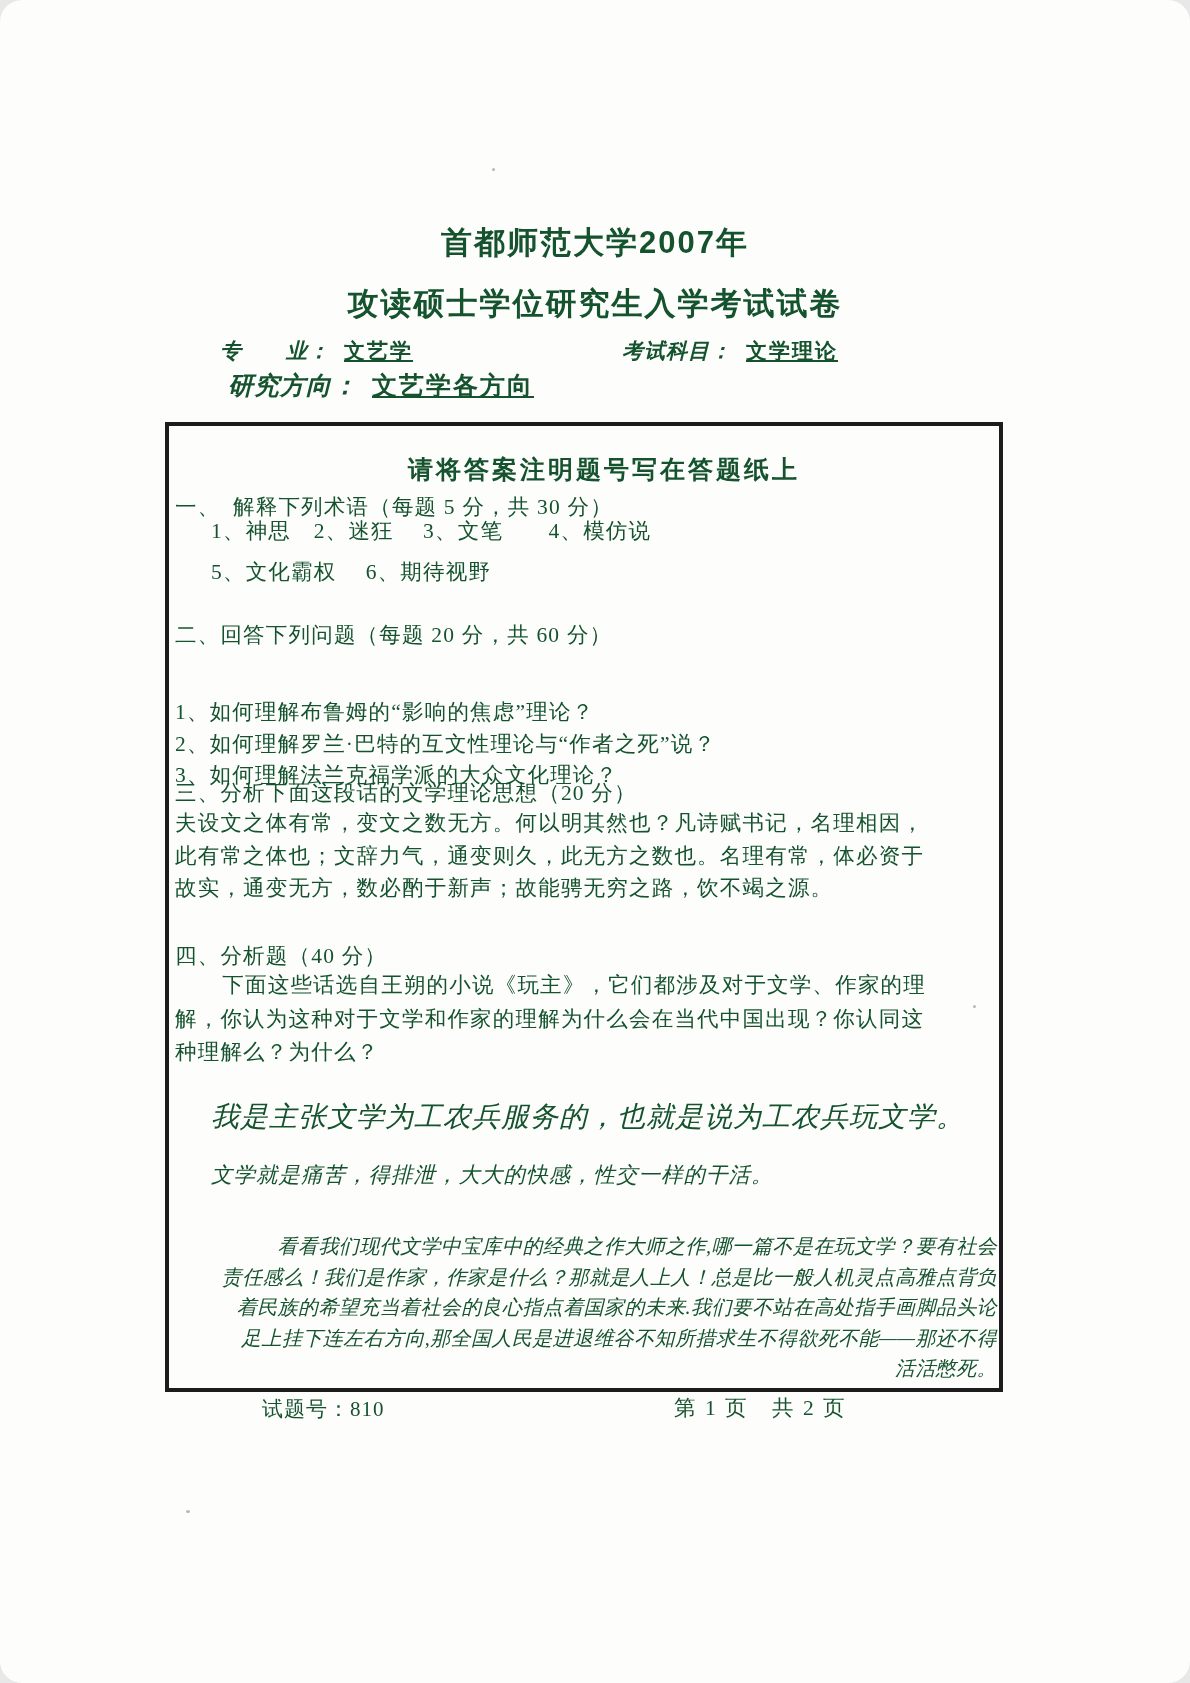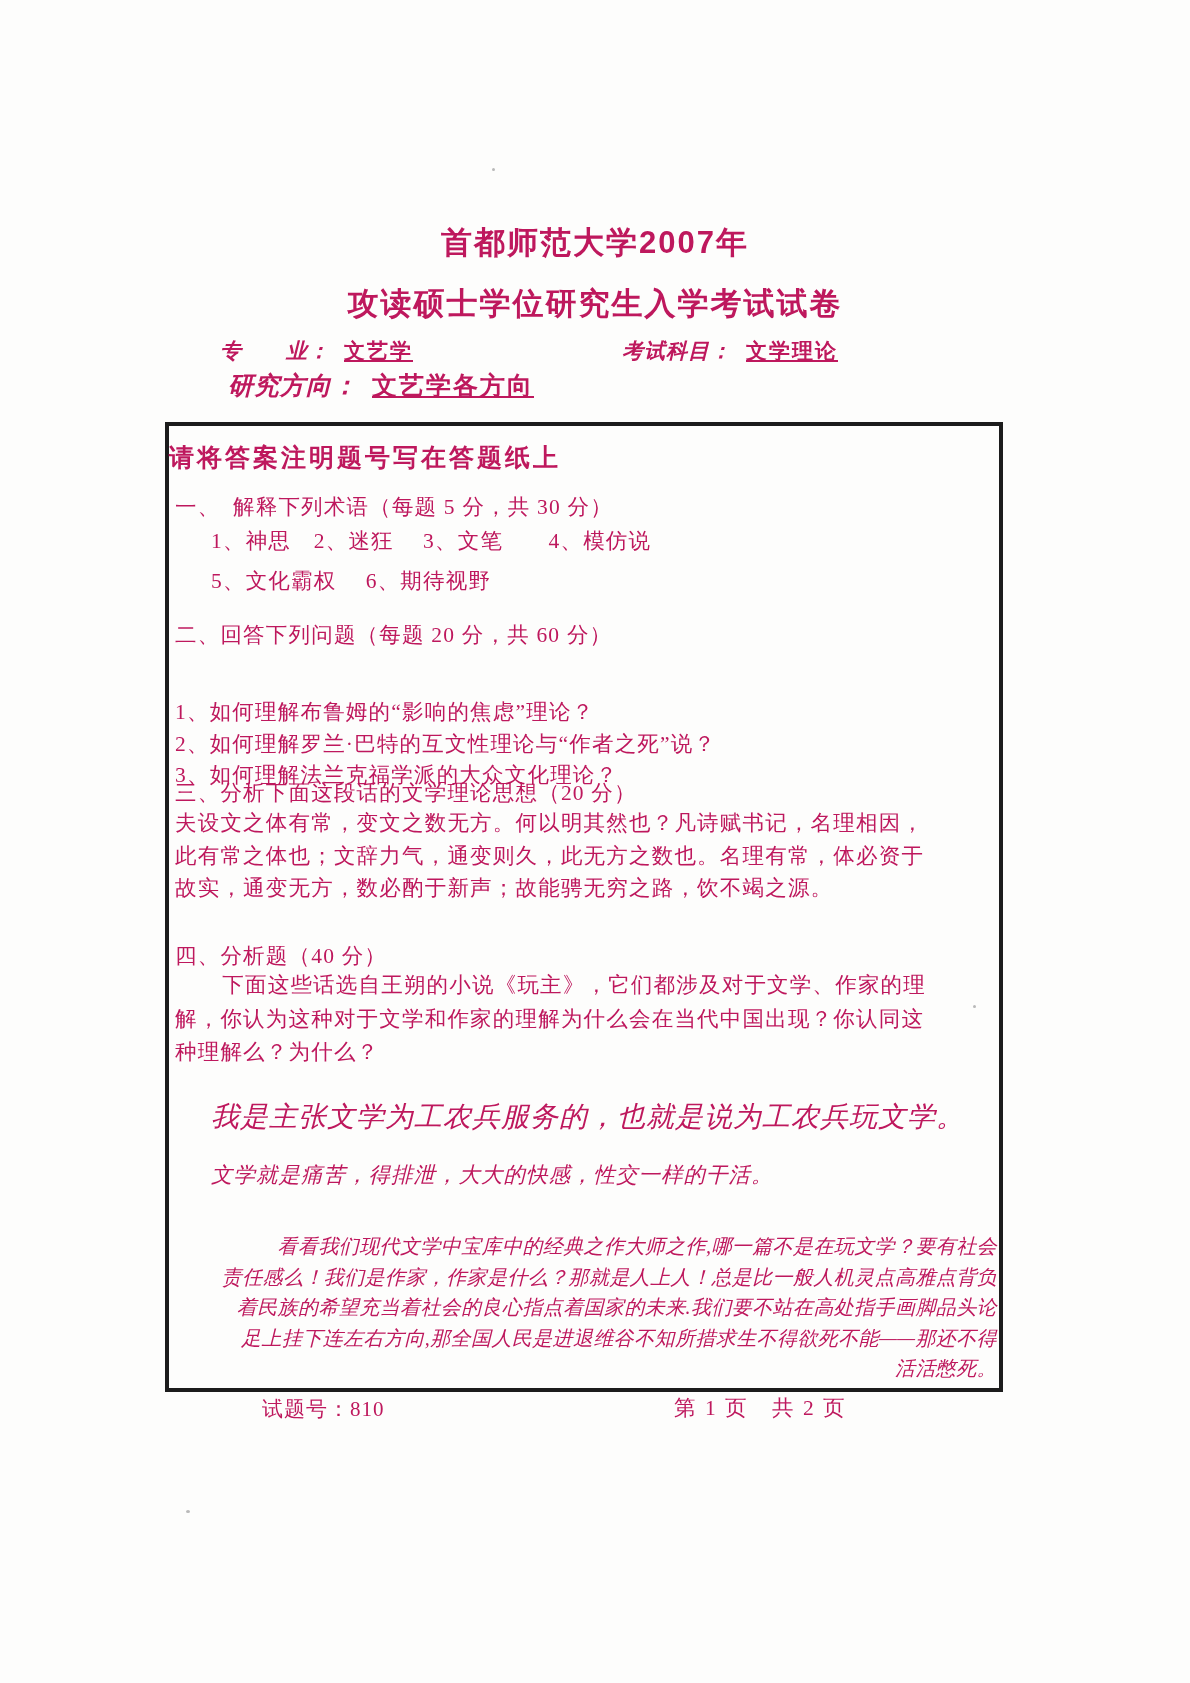--- a/index.html
+++ b/index.html
@@ -1,51 +1,52 @@
 <!DOCTYPE html>
 <html><head>
 <meta charset="utf-8">
 <style>
   html,body { margin:0; padding:0; background:#e8e8e8; }
   .page {
     position:relative;
     width:1190px; height:1683px;
     margin:0 auto;
     background:#fdfdfc;
-    color:#be185d;
+    color:#14532d;
     font-family:"Liberation Serif", serif;
     overflow:hidden;
+    border-radius:22px;
   }
   .abs { position:absolute; }
   .hei { font-family:"Liberation Sans", sans-serif; font-weight:bold; }
 
   .title1 { top:222px; left:0; width:100%; text-align:center; font-size:31px; letter-spacing:2px; }
   .title2 { top:283px; left:0; width:100%; text-align:center; font-size:31px; letter-spacing:2px; }
 
   .meta-row1-left  { top:337px; left:220px; font-size:21px; }
   .meta-row1-right { top:337px; left:622px; font-size:21px; }
   .meta-row2      { top:369px; left:228px; font-size:25px; }
   .meta-label { letter-spacing:1px;font-style:italic; }
   .meta-value { margin-left:14px; letter-spacing:2px;text-decoration:underline; }
 
   .exam-box {
     top:422px; left:165px;
     width:830px; height:962px;
     border:4px solid #1c1c1c;
   }
   .exam-box .abs { left:6px; }
 
-  .notice { top:15px; left:0 !important; width:100%; font-size:25px; letter-spacing:3px; }
+  .notice { top:27px; left:0 !important; width:100%; text-align:center; font-size:25px; letter-spacing:3px;padding-left:20px; }
 
   .q-text { font-size:21.5px; letter-spacing:1.2px; }
 
   .s1-head  { top:66px; }
   .s1-num   { display:inline-block; width:58px; }
-  .s1-line1 { top:100px;  left:42px !important; }
-  .s1-line2 { top:140px; left:42px !important; }
+  .s1-line1 { top:90px;  left:42px !important; }
+  .s1-line2 { top:131px; left:42px !important; }
 
   .s2-head { top:194px; }
   .s2-qs   { top:227px; width:818px; line-height:31.5px;margin-top:44px; }
 
   .s3-head { top:352px; }
   .s3-body { top:381px; width:820px; line-height:32.5px; }
 
   .s4-head  { top:515px; }
   .s4-intro { top:543px; width:820px; line-height:33.5px; }
   .indent2 { text-indent:2.2em; }

